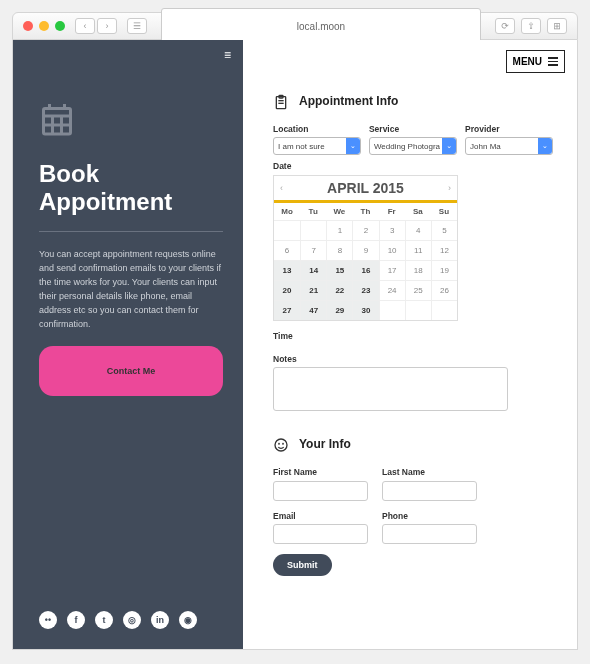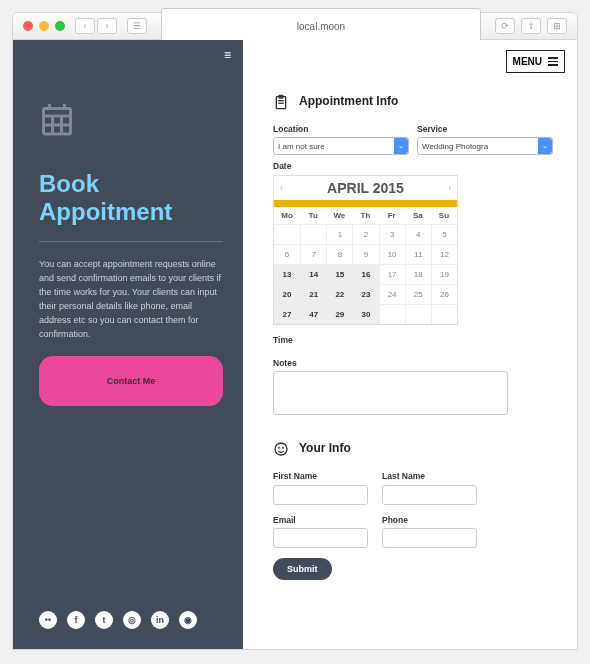--- a/index.html
+++ b/index.html
@@ -21,21 +21,21 @@
 .nav-btns { display:flex; gap:2px; margin-left:4px;}
 .nav-btn { width:20px; height:16px; border:1px solid #ccc; background:#fff; border-radius:3px; font-size:9px; color:#999; display:flex; align-items:center; justify-content:center;}
 .url-bar { flex:1; margin: 0 8px; height:36px; background:#fff; border:1px solid #ccc; border-radius:3px; font-size:10px; color:#666; display:flex; align-items:center; justify-content:center; }
 
 .window { margin:0 12px 12px 12px; background:#fff; border:1px solid #d5d5d5; border-top:none; height: 610px; display:flex; position:relative; overflow:hidden;}
 
 .sidebar { width: 230px; background:#414b5a; color:#fff; padding: 20px 20px 12px 26px; position:relative; display:flex; flex-direction:column;}
 .hamburger { position:absolute; top:8px; right:12px; color:#fff; font-size:12px; cursor:pointer;}
 .cal-icon { width:36px; height:38px; margin-top:40px; color:#818894;}
 .cal-icon svg { width:100%; height:100%; }
-.sb-title { font-size:24px; font-weight:700; line-height:1.15; margin-top:32px; color:#7dd3fc; }
+.sb-title { font-size:24px; font-weight:700; line-height:1.15; margin-top:22px; color:#ffffff; }
 .sb-divider { margin-top:16px; border:none; border-top:1px solid #6a7280; position:relative;}
 .sb-divider::before { content:"◆"; position:absolute; left:0; top:-6px; color:#8a909a; font-size:7px; background:#414b5a; padding-right:6px;}
 .sb-desc { font-size:9px; line-height:1.55; color:#cfd3d9; margin-top:16px;}
 .contact-btn { display:inline-block; background:#ec4899; color:#333; font-size:9px; font-weight:600; border:none; border-radius:14px; padding:20px 12px; margin-top:14px; cursor:pointer;}
 .spacer { flex:1; }
 .social { display:flex; gap:10px; padding-bottom:8px;}
 .soc { width:18px; height:18px; border-radius:50%; background:#fff; color:#414b5a; font-size:9px; font-weight:700; display:flex; align-items:center; justify-content:center;}
 .edit-badge { position:absolute; left:0; bottom:6px; background:#e53935; color:#fff; font-size:7px; font-weight:700; padding:2px 5px;}
 
 .main { flex:1; background:#fff; position:relative; padding: 54px 24px 20px 30px; overflow:auto;}
@@ -52,21 +52,21 @@
 .lbl { font-size:8.5px; font-weight:700; color:#333; margin-bottom:3px; display:block;}
 .select { width:100%; height:18px; border:1px solid #bbb; border-radius:3px; font-size:8px; padding:0 16px 0 4px; background:#fff; position:relative; display:flex; align-items:center; color:#444;}
 .select .val { white-space:nowrap; overflow:hidden; text-overflow:ellipsis; }
 .select .arr { position:absolute; right:0; top:0; width:14px; height:100%; background:#4a90ff; border-radius:0 3px 3px 0; display:flex; align-items:center; justify-content:center; color:#fff; font-size:7px;}
 
 .calendar { border:1px solid #ddd; margin-top:4px; width: 185px; font-size:8px;}
 .cal-head { display:flex; align-items:center; justify-content:space-between; padding:4px 6px; color:#555;}
 .cal-head .nav { color:#aaa; cursor:pointer; font-size:9px;}
 .cal-head .month { font-size:14px; font-weight:600; text-transform:uppercase;}
 .cal-grid { display:grid; grid-template-columns: repeat(7,1fr);}
-.cal-dow { text-align:center; padding:4px 0; font-weight:600; color:#555; border-top:7px solid #eab308;}
+.cal-dow { text-align:center; padding:4px 0; font-weight:600; color:#555; border-top:3px solid #eab308;}
 .cal-cell { text-align:center; padding:5px 0; color:#888; border-top:1px solid #eee; border-left:1px solid #eee; cursor:pointer;}
 .cal-cell:nth-child(7n+1){border-left:none;}
 .cal-cell.avail { background:#eceeee; color:#333; font-weight:600;}
 .cal-cell.blank { color:transparent; }
 
 .text-input { width:100%; height:20px; border:1px solid #ccc; border-radius:3px; font-size:10px; padding:0 5px;}
 .textarea { width:235px; height:44px; border:1px solid #ccc; border-radius:3px; resize:none;}
 
 .spacer-sm{height:10px;}
 
@@ -156,20 +156,27 @@
         <label class="lbl">Location</label>
         <div class="select">
             <span class="val">I am not sure</span>
             <span class="arr">⌄</span>
           </div>
       </div>
       <div class="fld">
         <label class="lbl">Service</label>
         <div class="select">
             <span class="val">Wedding Photogra</span>
+            <span class="arr">⌄</span>
+          </div>
+      </div>
+      <div class="fld">
+        <label class="lbl">Provider</label>
+        <div class="select">
+            <span class="val">John Ma</span>
             <span class="arr">⌄</span>
           </div>
       </div>
     </div>
 
     <label class="lbl" style="margin-top:6px">Date</label>
     <div class="calendar">
       <div class="cal-head">
         <span class="nav">‹</span>
         <span class="month">April 2015</span>

